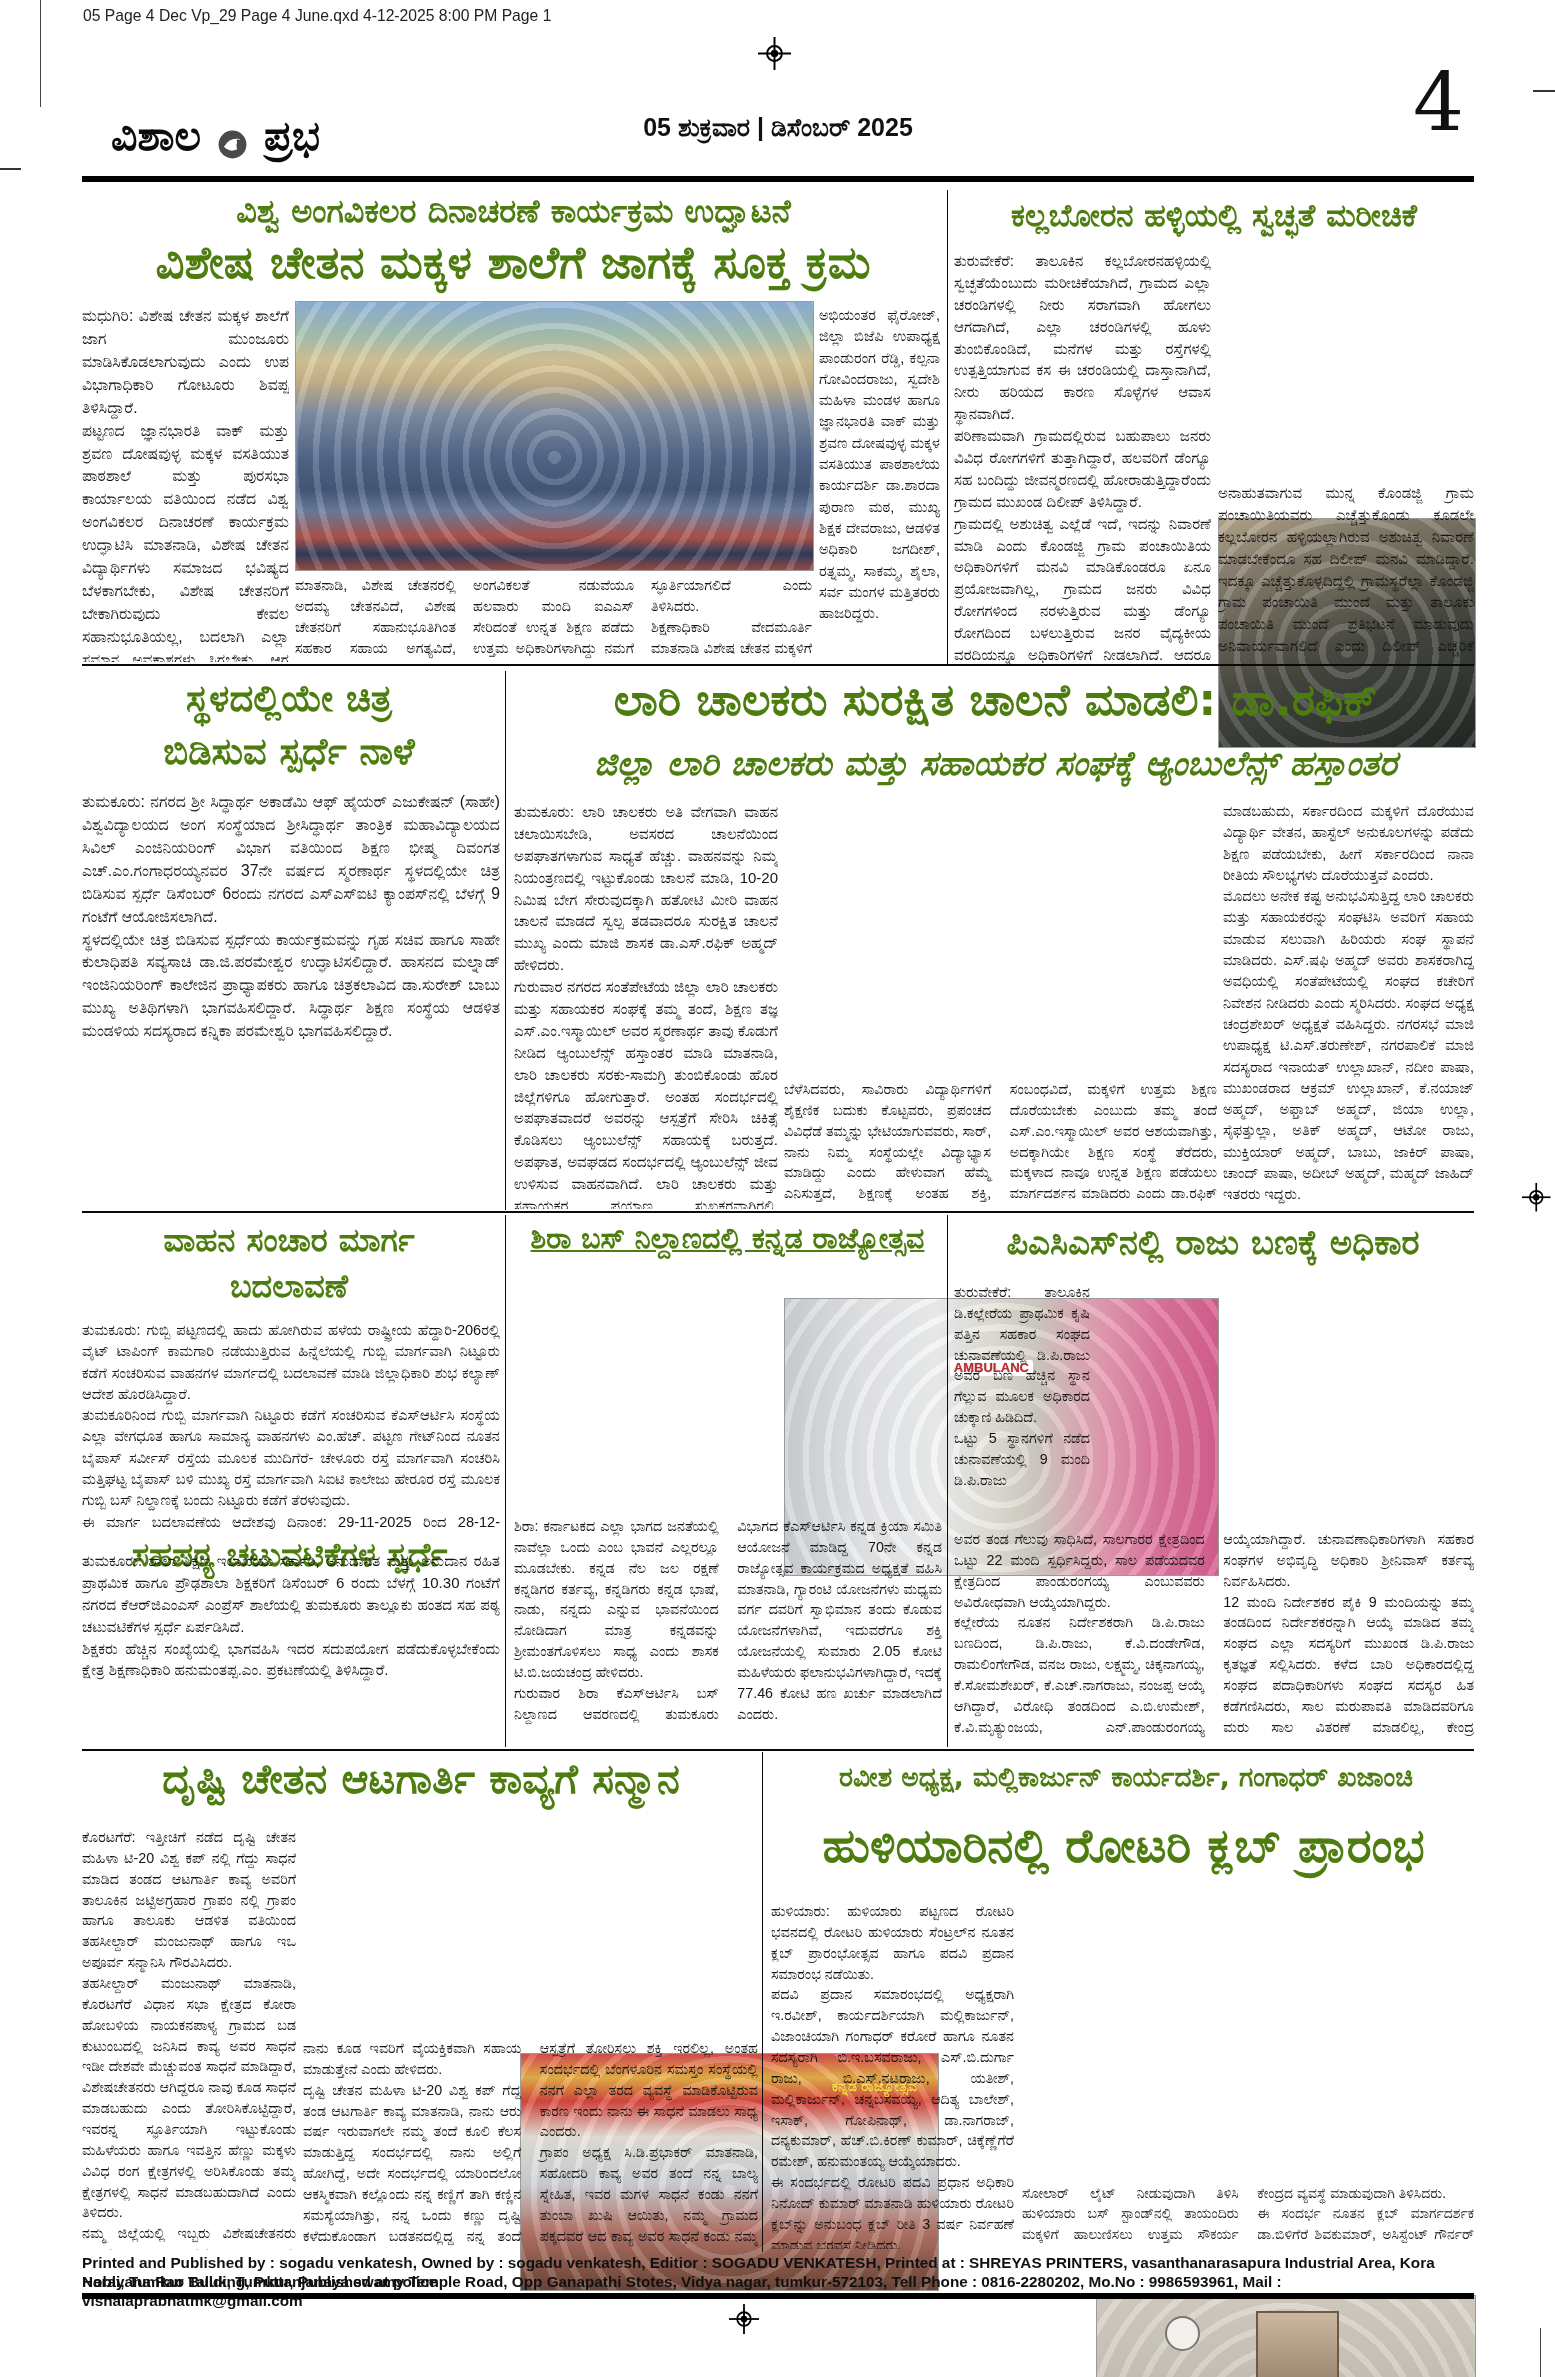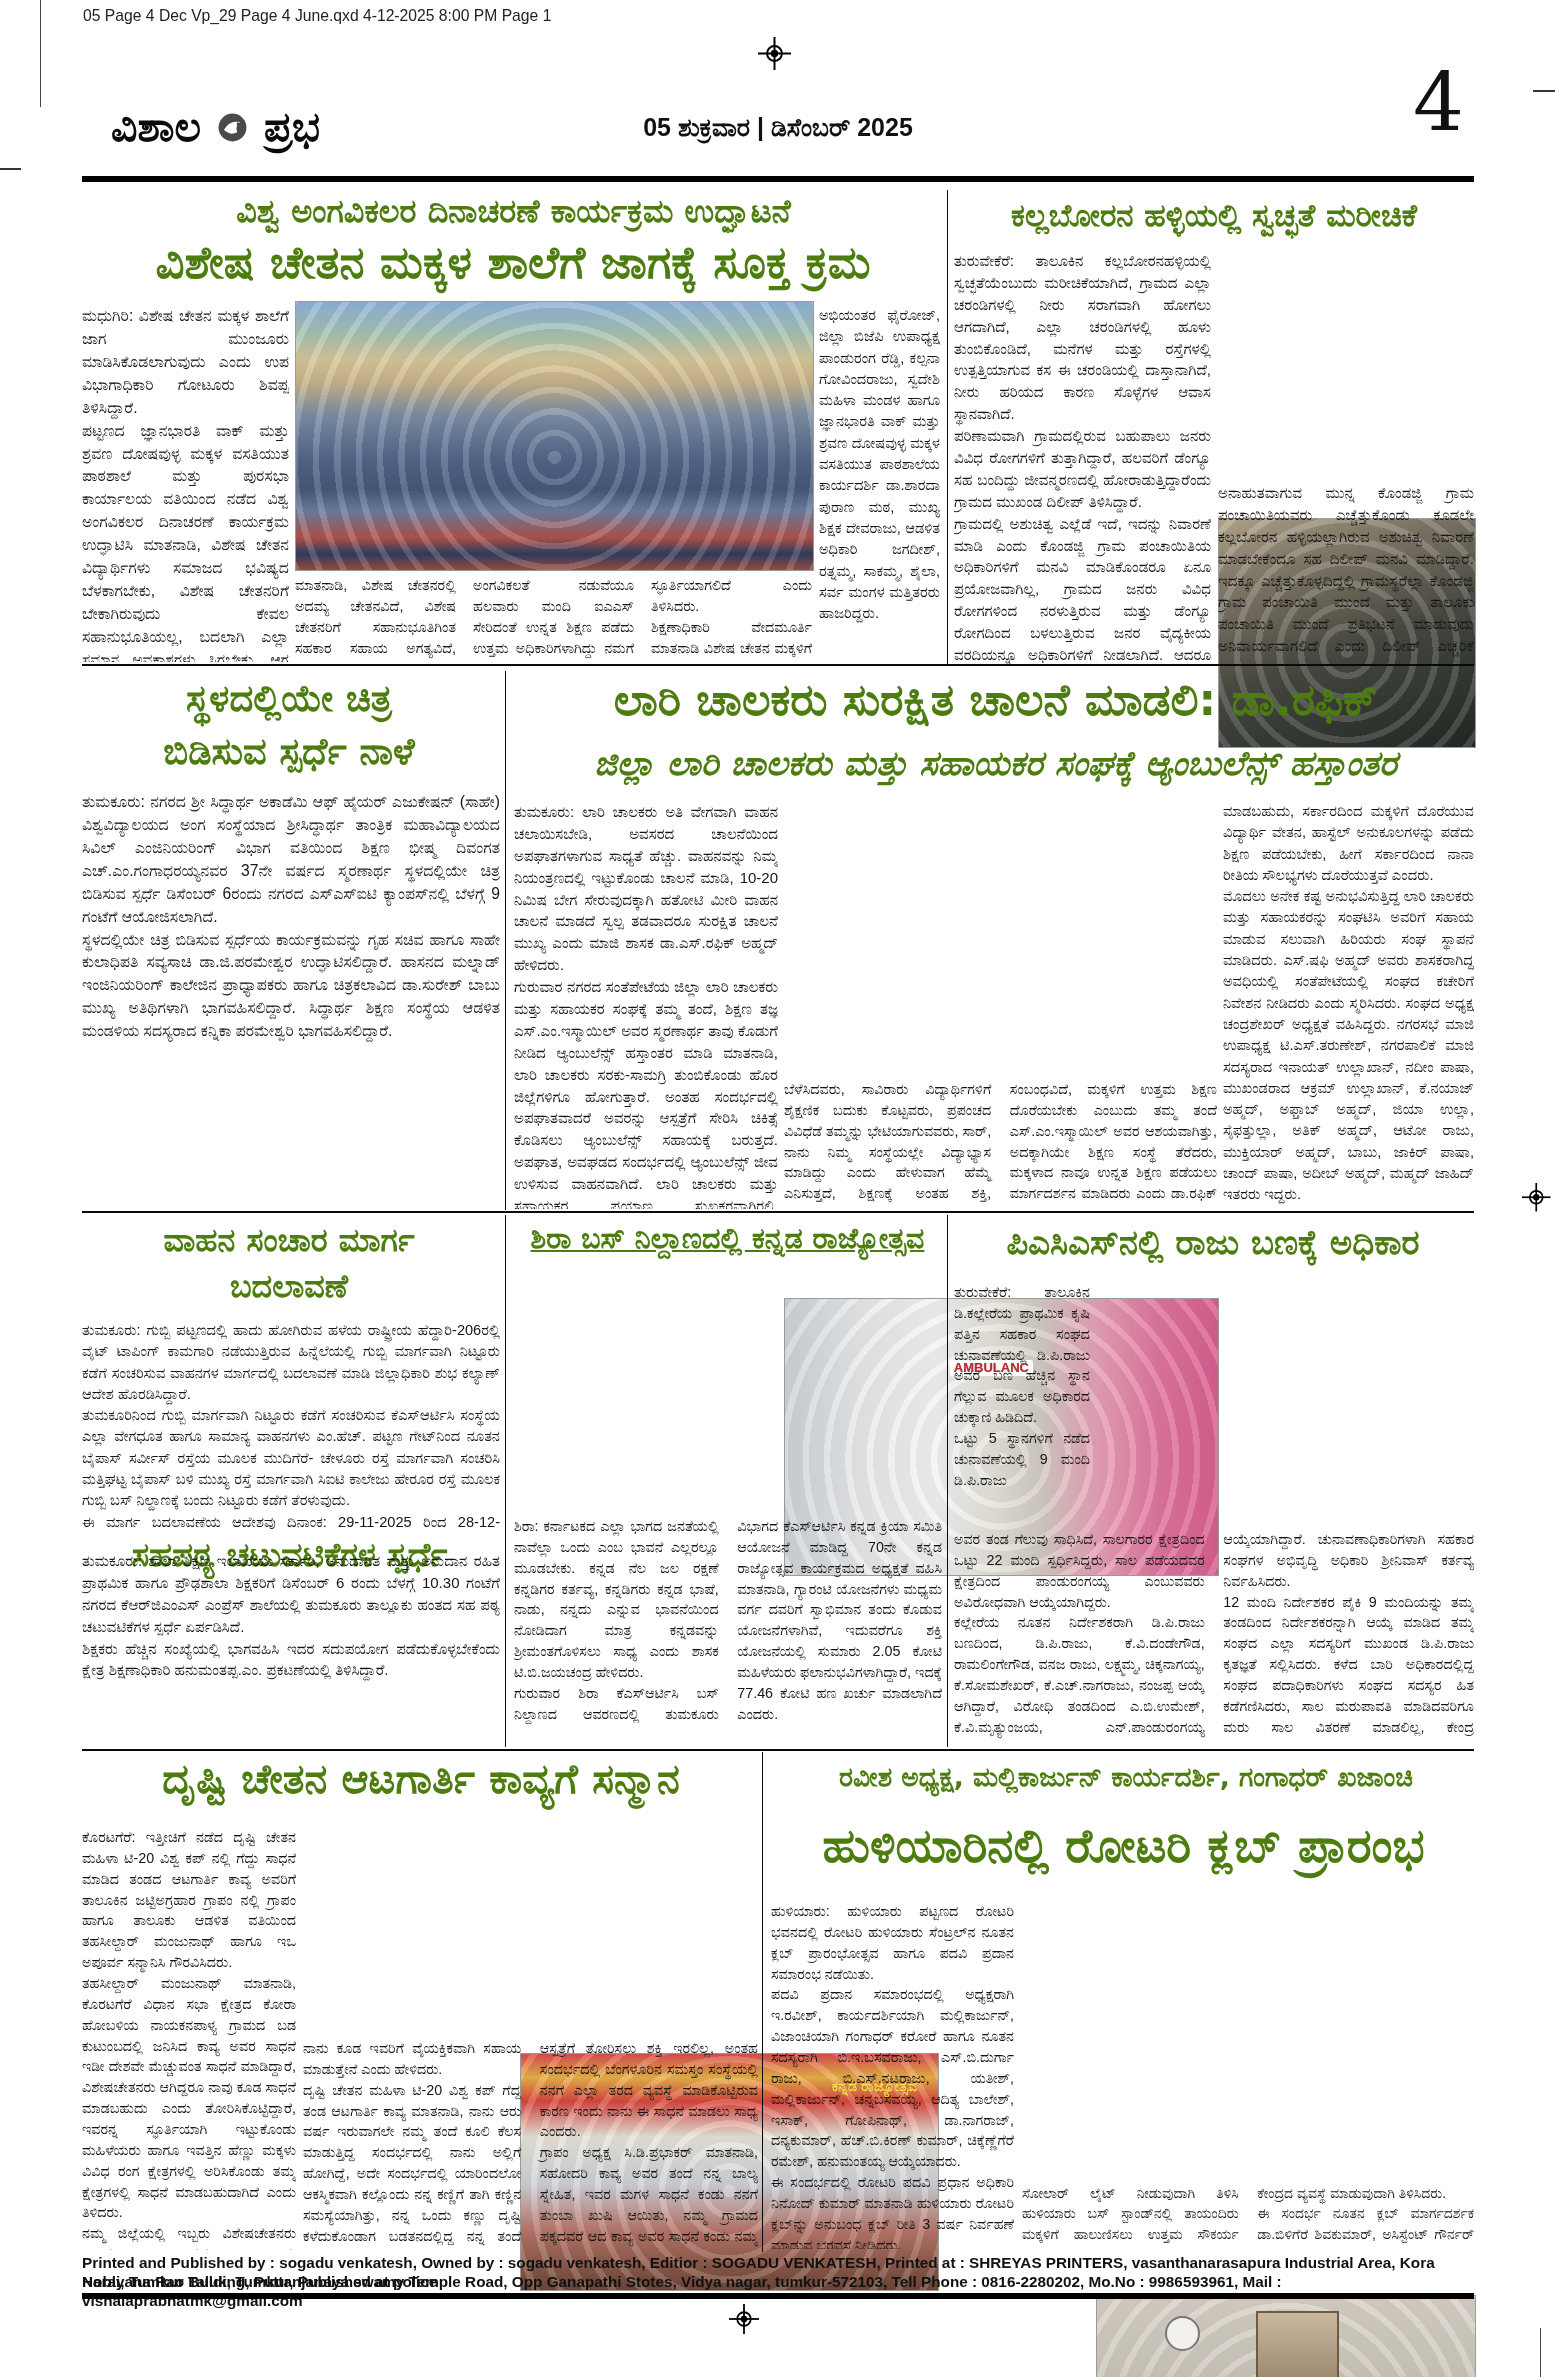--- a/index.html
+++ b/index.html
@@ -17,21 +17,21 @@
   .photo::before{content:"";position:absolute;inset:0;
       background-image:repeating-radial-gradient(circle at 50% 58%,rgba(255,255,255,0.14) 0 6.4px,rgba(0,0,0,0.05) 6.4px 21.4px);}
   .ph-a{background:linear-gradient(180deg,#8fb3d9 0%,#a8c3b2 12%,#d8c79a 22%,#c9b48a 30%,#7e8fa6 42%,#55688c 58%,#46597a 70%,#6d7ea0 78%,#b0534b 88%,#2e3e5e 94%,#a04a44 100%);}
   .ph-b{background:linear-gradient(160deg,#b8a98e 0%,#8c8372 18%,#6f6a5c 35%,#4a4a42 55%,#3a3f38 70%,#2f332e 85%,#242824 100%);}
   .ph-d{background:linear-gradient(90deg,#cfd4d8 0%,#e8eaec 18%,#f2f3f4 35%,#e6e3da 48%,#d4cfc6 58%,#e89cb4 74%,#e077a0 86%,#d96090 100%);}
   .ph-g{background:linear-gradient(180deg,#d94f4f 0%,#e8b24a 10%,#d8483f 20%,#e8e4da 35%,#cfd3d8 55%,#b8766a 75%,#8a5a4a 90%,#6e4638 100%);}
   .ph-h{background:linear-gradient(180deg,#d8d2c8 0%,#cfc9bf 30%,#b8b2a8 55%,#8f8a80 75%,#6a665e 100%);}
   .ph-label{position:absolute;font-weight:800;text-shadow:0 0 1.4px rgba(0,0,0,.35);}
   .vline{background:#0a0a0a;width:1.4px;}
   .hline{background:#0a0a0a;height:2.1px;}
-  .masthead-title{display:flex;align-items:center;gap:16px;font-weight:800;
+  .masthead-title{display:flex;align-items:flex-end;gap:16px;font-weight:800;
       font-size:41px;color:#0b0b0b;font-family:"DejaVu Sans","Liberation Sans",sans-serif;}
   .small-meta{font-size:15.7px;color:#222;margin-left:39px;}
   .footer-txt{font-size:15.3px;text-align:left;line-height:1.22;color:#111;font-weight:600;}
 </style>
 </head>
 <body>
 
 <div class="abs small-meta" style="left:44px;top:7.1px;width:1071px;">05 Page 4 Dec Vp_29 Page 4 June.qxd  4-12-2025  8:00 PM  Page 1</div>
 <div class="abs" style="left:40px;top:0;width:1.4px;height:107px;background:#444;"></div>
 <div class="abs" style="left:0;top:168px;width:21.4px;height:2.1px;background:#333;"></div>

